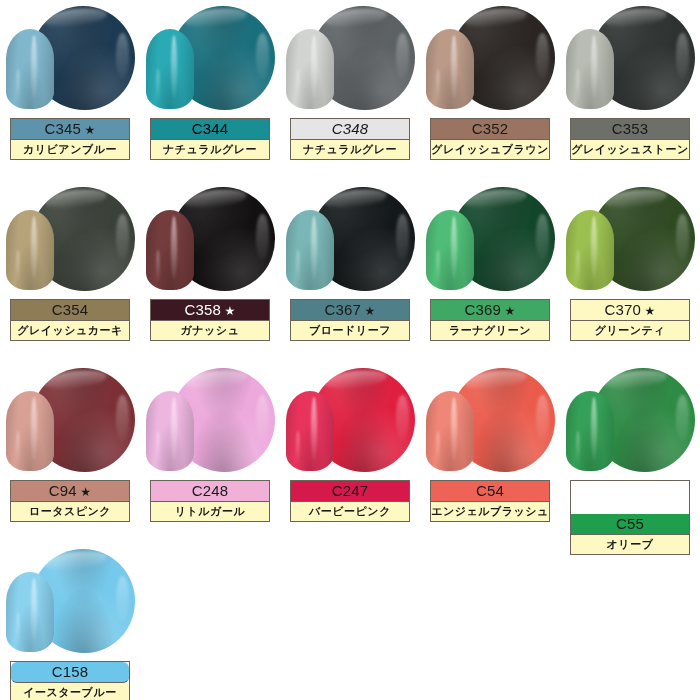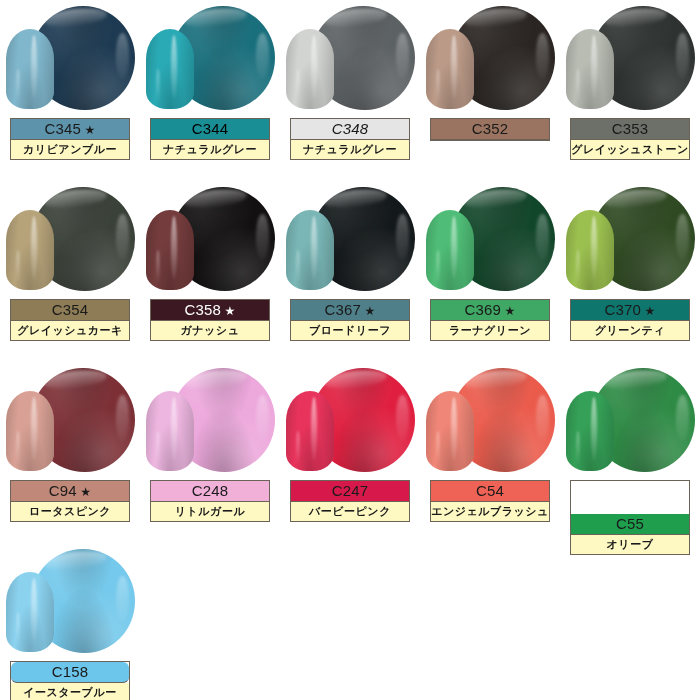--- a/index.html
+++ b/index.html
@@ -233,20 +233,21 @@
             </div>
             <div class="nail" style="background: rgb(187, 154, 136);">
               <div class="nail-shade"></div>
               <div class="nail-gloss"></div>
               <div class="nail-gloss-b"></div>
             </div>
           </div>
         </div>
         <div class="label" style="border-color: rgb(107, 98, 88);">
           <div class="label-code" style="background: rgb(154, 116, 96); color: rgb(26, 26, 26); border-bottom-color: rgb(107, 98, 88);">C352</div>
+          <div class="label-name">グレイッシュブラウン</div>
         </div>
       </div>
       <div class="cell">
         <div class="art">
           <div class="blob-wrap">
             <div class="blob" style="background: rgb(46, 51, 49);">
               <div class="blob-shade"></div>
               <div class="blob-gloss"></div>
               <div class="blob-gloss2"></div>
             </div>
@@ -351,21 +352,21 @@
               <div class="blob-gloss2"></div>
             </div>
             <div class="nail" style="background: rgb(156, 192, 80);">
               <div class="nail-shade"></div>
               <div class="nail-gloss"></div>
               <div class="nail-gloss-b"></div>
             </div>
           </div>
         </div>
         <div class="label" style="border-color: rgb(107, 98, 88);">
-          <div class="label-code" style="background: #0f766e; color: rgb(26, 26, 26); border-bottom-color: rgb(107, 98, 88);">C370<span class="star"> ★</span></div>
+          <div class="label-code" style="background: #fef9c3; color: rgb(26, 26, 26); border-bottom-color: rgb(107, 98, 88);">C370<span class="star"> ★</span></div>
           <div class="label-name">グリーンティ</div>
         </div>
       </div>
       <div class="cell">
         <div class="art">
           <div class="blob-wrap">
             <div class="blob" style="background: rgb(124, 48, 54);">
               <div class="blob-shade"></div>
               <div class="blob-gloss"></div>
               <div class="blob-gloss2"></div>

